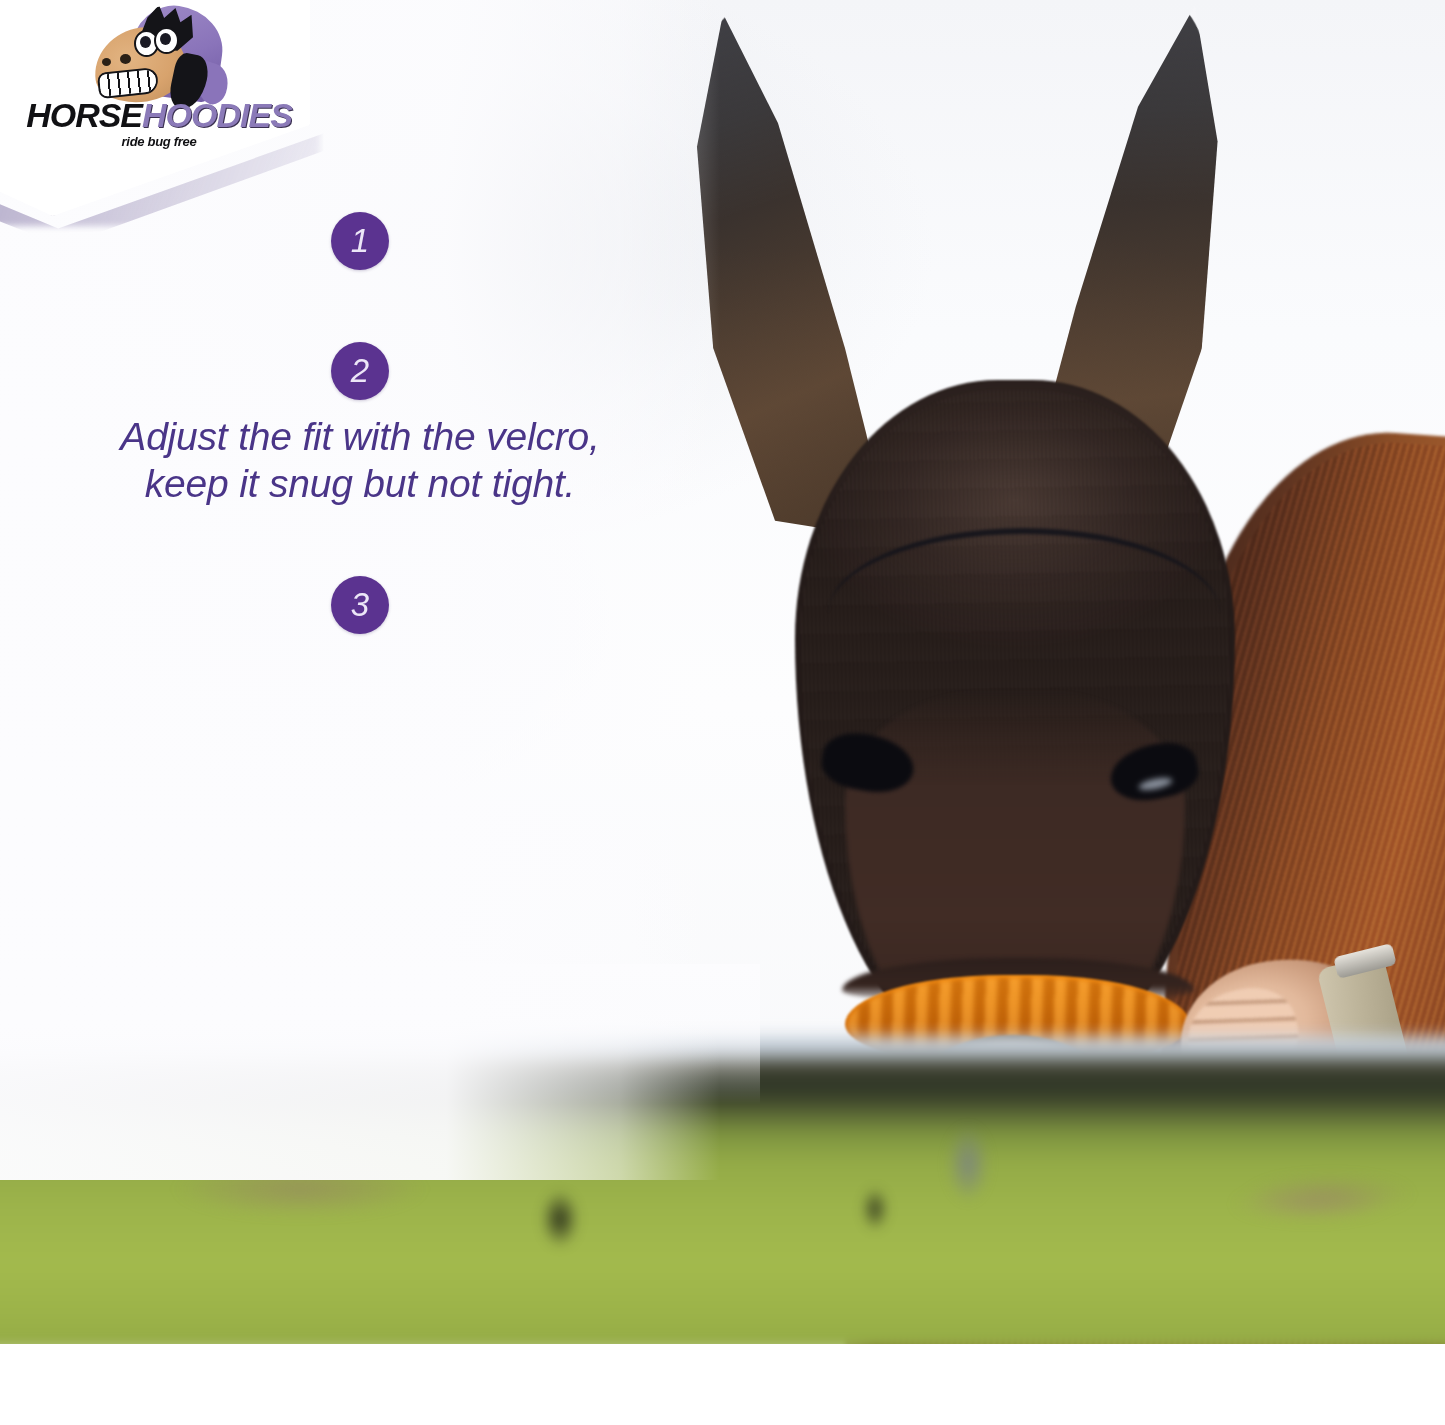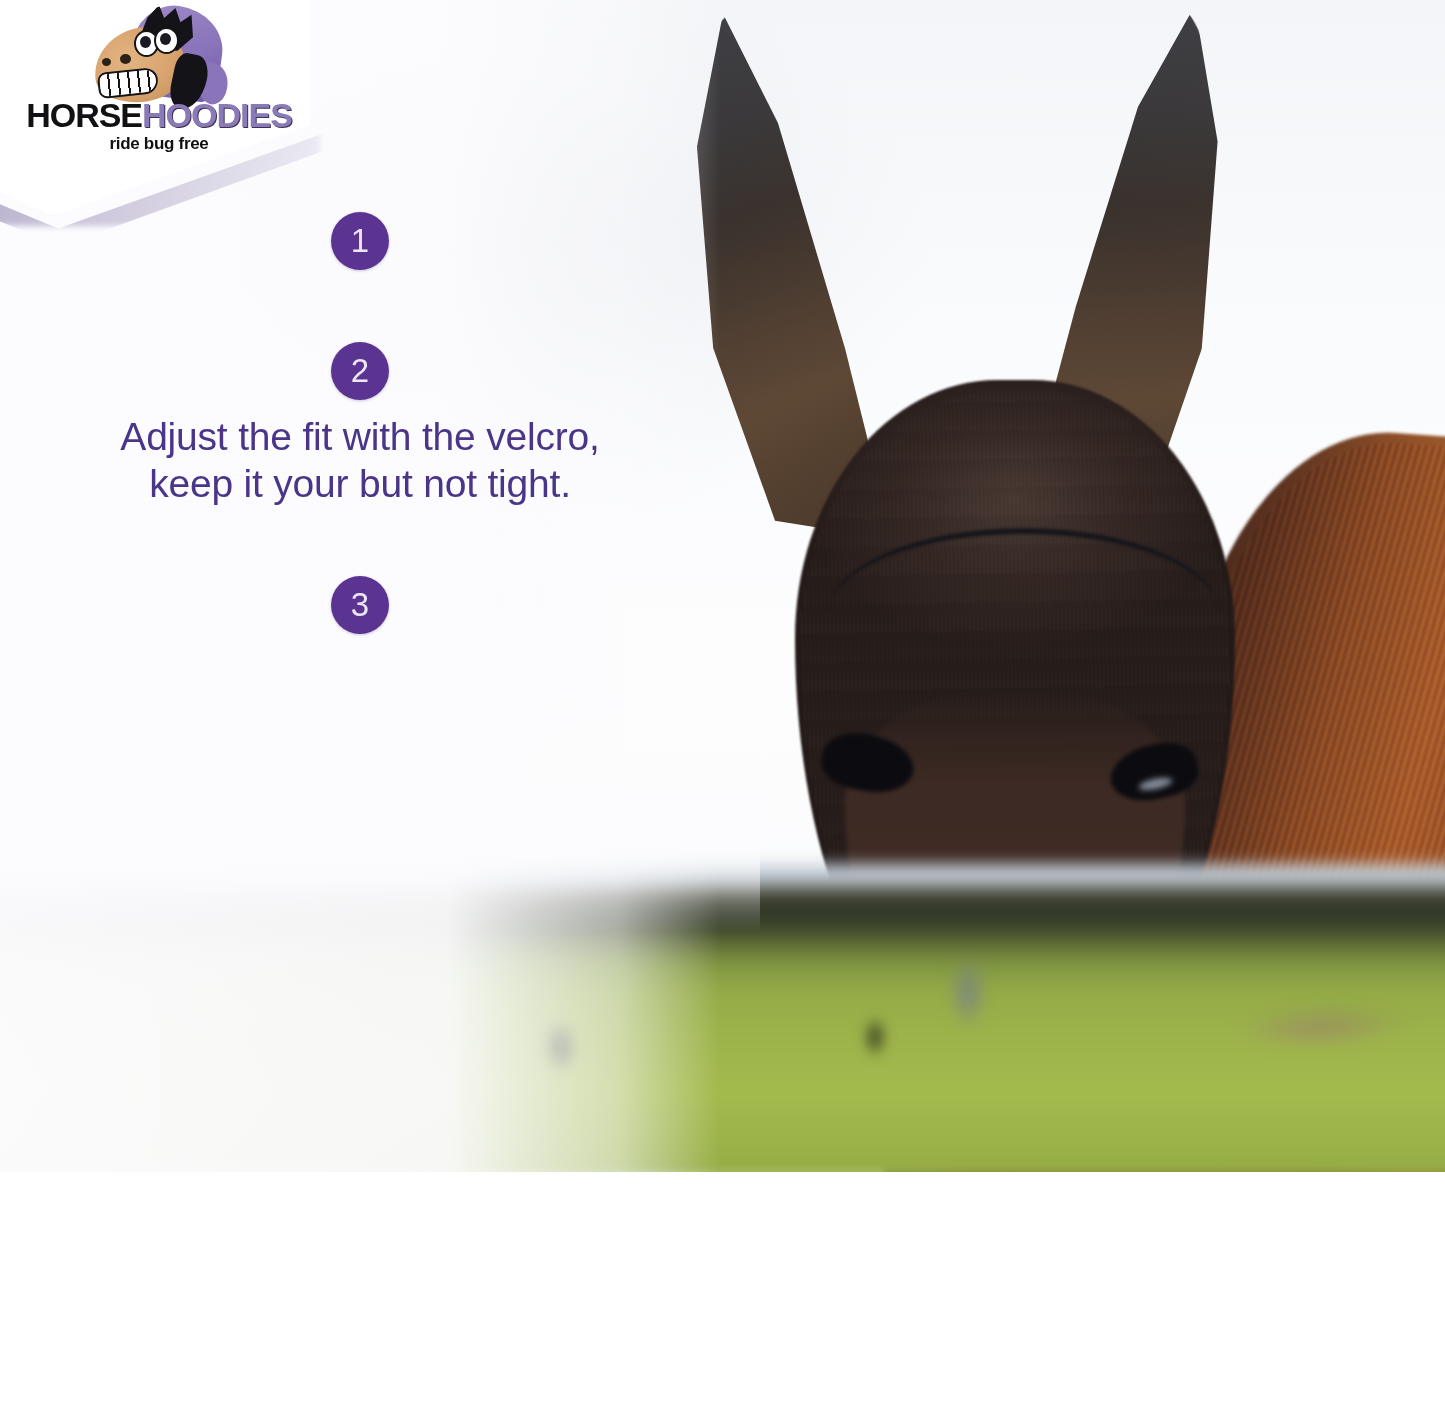--- a/index.html
+++ b/index.html
@@ -1,22 +1,23 @@
 <!DOCTYPE html>
 <html><head>
 <meta charset="utf-8">
 <style>
   html,body{margin:0;padding:0;background:#fff;}
   body{font-family:"Liberation Sans","DejaVu Sans",sans-serif;}
 
   #canvas{
     position:relative;
-    width:1445px;height:1172px;
+    width:1445px;height:1344px;
     overflow:hidden;
     background:#fbfbfd;
+    font-style:italic;
   }
 
   
   .photo{position:absolute;inset:0;overflow:hidden;}
 
   
   .sky{
     position:absolute;left:0;top:0;width:1445px;height:1180px;
     background:
       radial-gradient(ellipse 700px 420px at 430px 250px, rgba(205,208,216,.55) 0%, rgba(226,228,234,.22) 45%, rgba(255,255,255,0) 72%),
@@ -312,21 +313,21 @@
   
   .wordmark{
     position:absolute;left:0px;top:96px;width:290px;text-align:center;
     font-weight:bold;font-size:34px;letter-spacing:-1px;line-height:1;
     white-space:nowrap;
   }
   .wm-horse{color:#111114;text-shadow:1px 1px 0 #fff;}
   .wm-hoodies{color:#8b7ab8;text-shadow:1px 1px 0 #3a3050;}
   .tagline{
     position:absolute;left:0;top:132px;width:290px;text-align:center;
-    font-weight:bold;font-size:17px;color:#111114;letter-spacing:-.3px;
+    font-weight:bold;font-size:13px;color:#111114;letter-spacing:-.3px;
   }
 
   
   .steps{
     position:absolute;left:20px;top:212px;width:680px;
   }
   .step{margin-bottom:10px;text-align:center;}
   .badge{
     display:block;margin:0 auto;
     width:58px;height:58px;border-radius:50%;
@@ -432,21 +433,21 @@
 
   <div class="steps">
 
     <div class="step">
       <span class="badge">1</span>
     </div>
 
     <div class="step">
       <span class="badge s2">2</span>
       <div class="step-text">Adjust the fit with the velcro,
-keep it your but not tight.</div>
+keep it snug but not tight.</div>
     </div>
 
     <div class="step">
       <span class="badge s3">3</span>
     </div>
 
   </div>
 
 </div>
 

